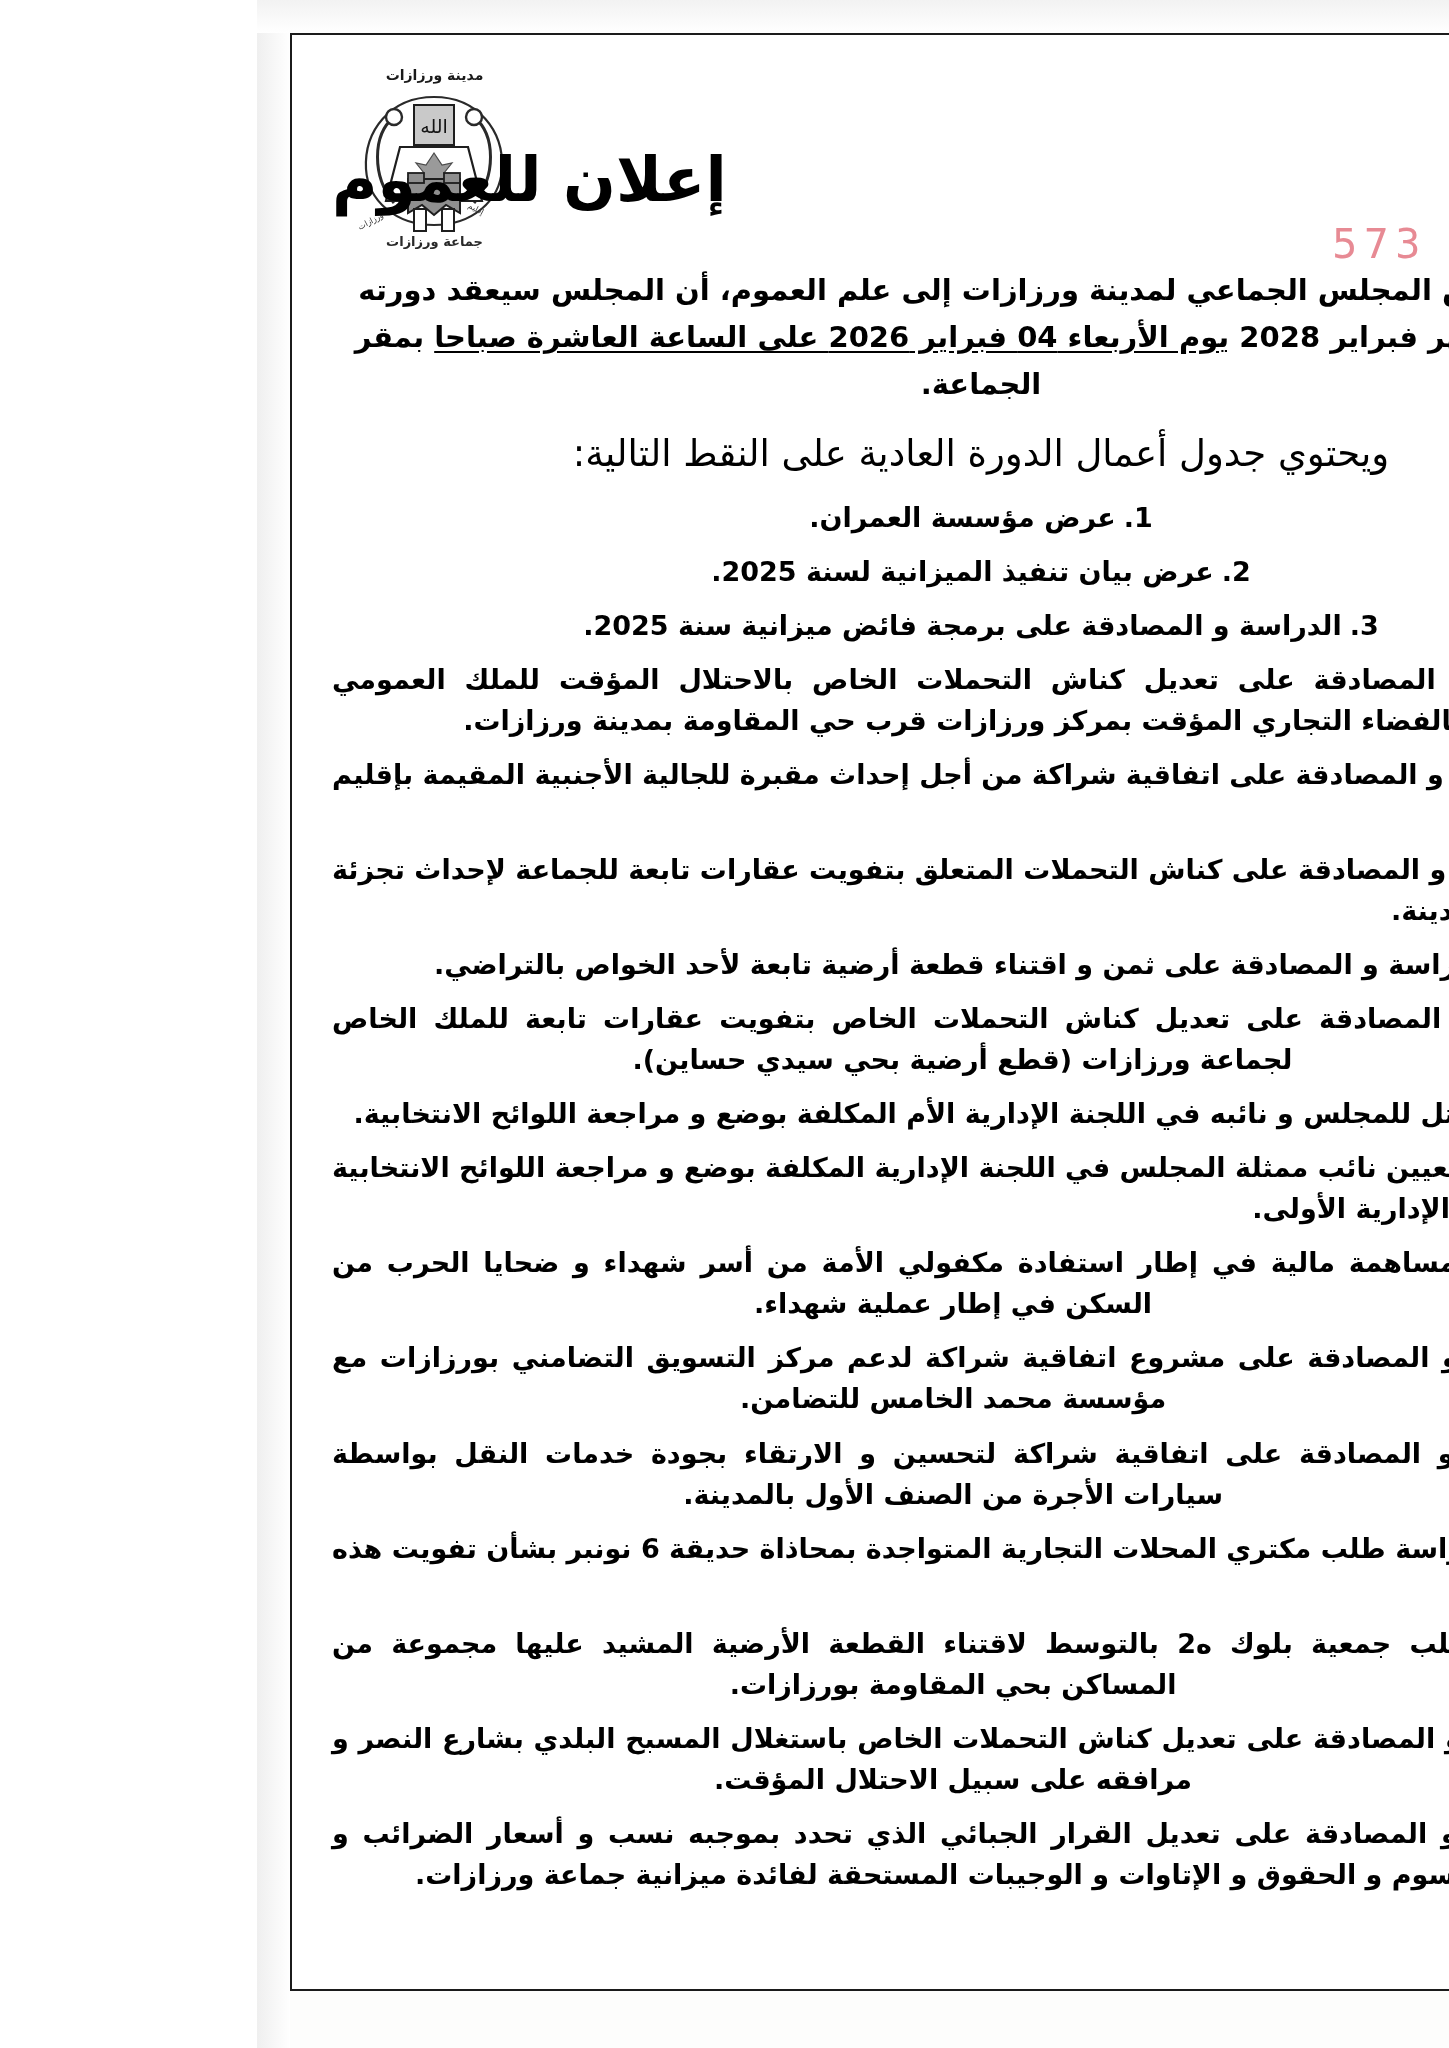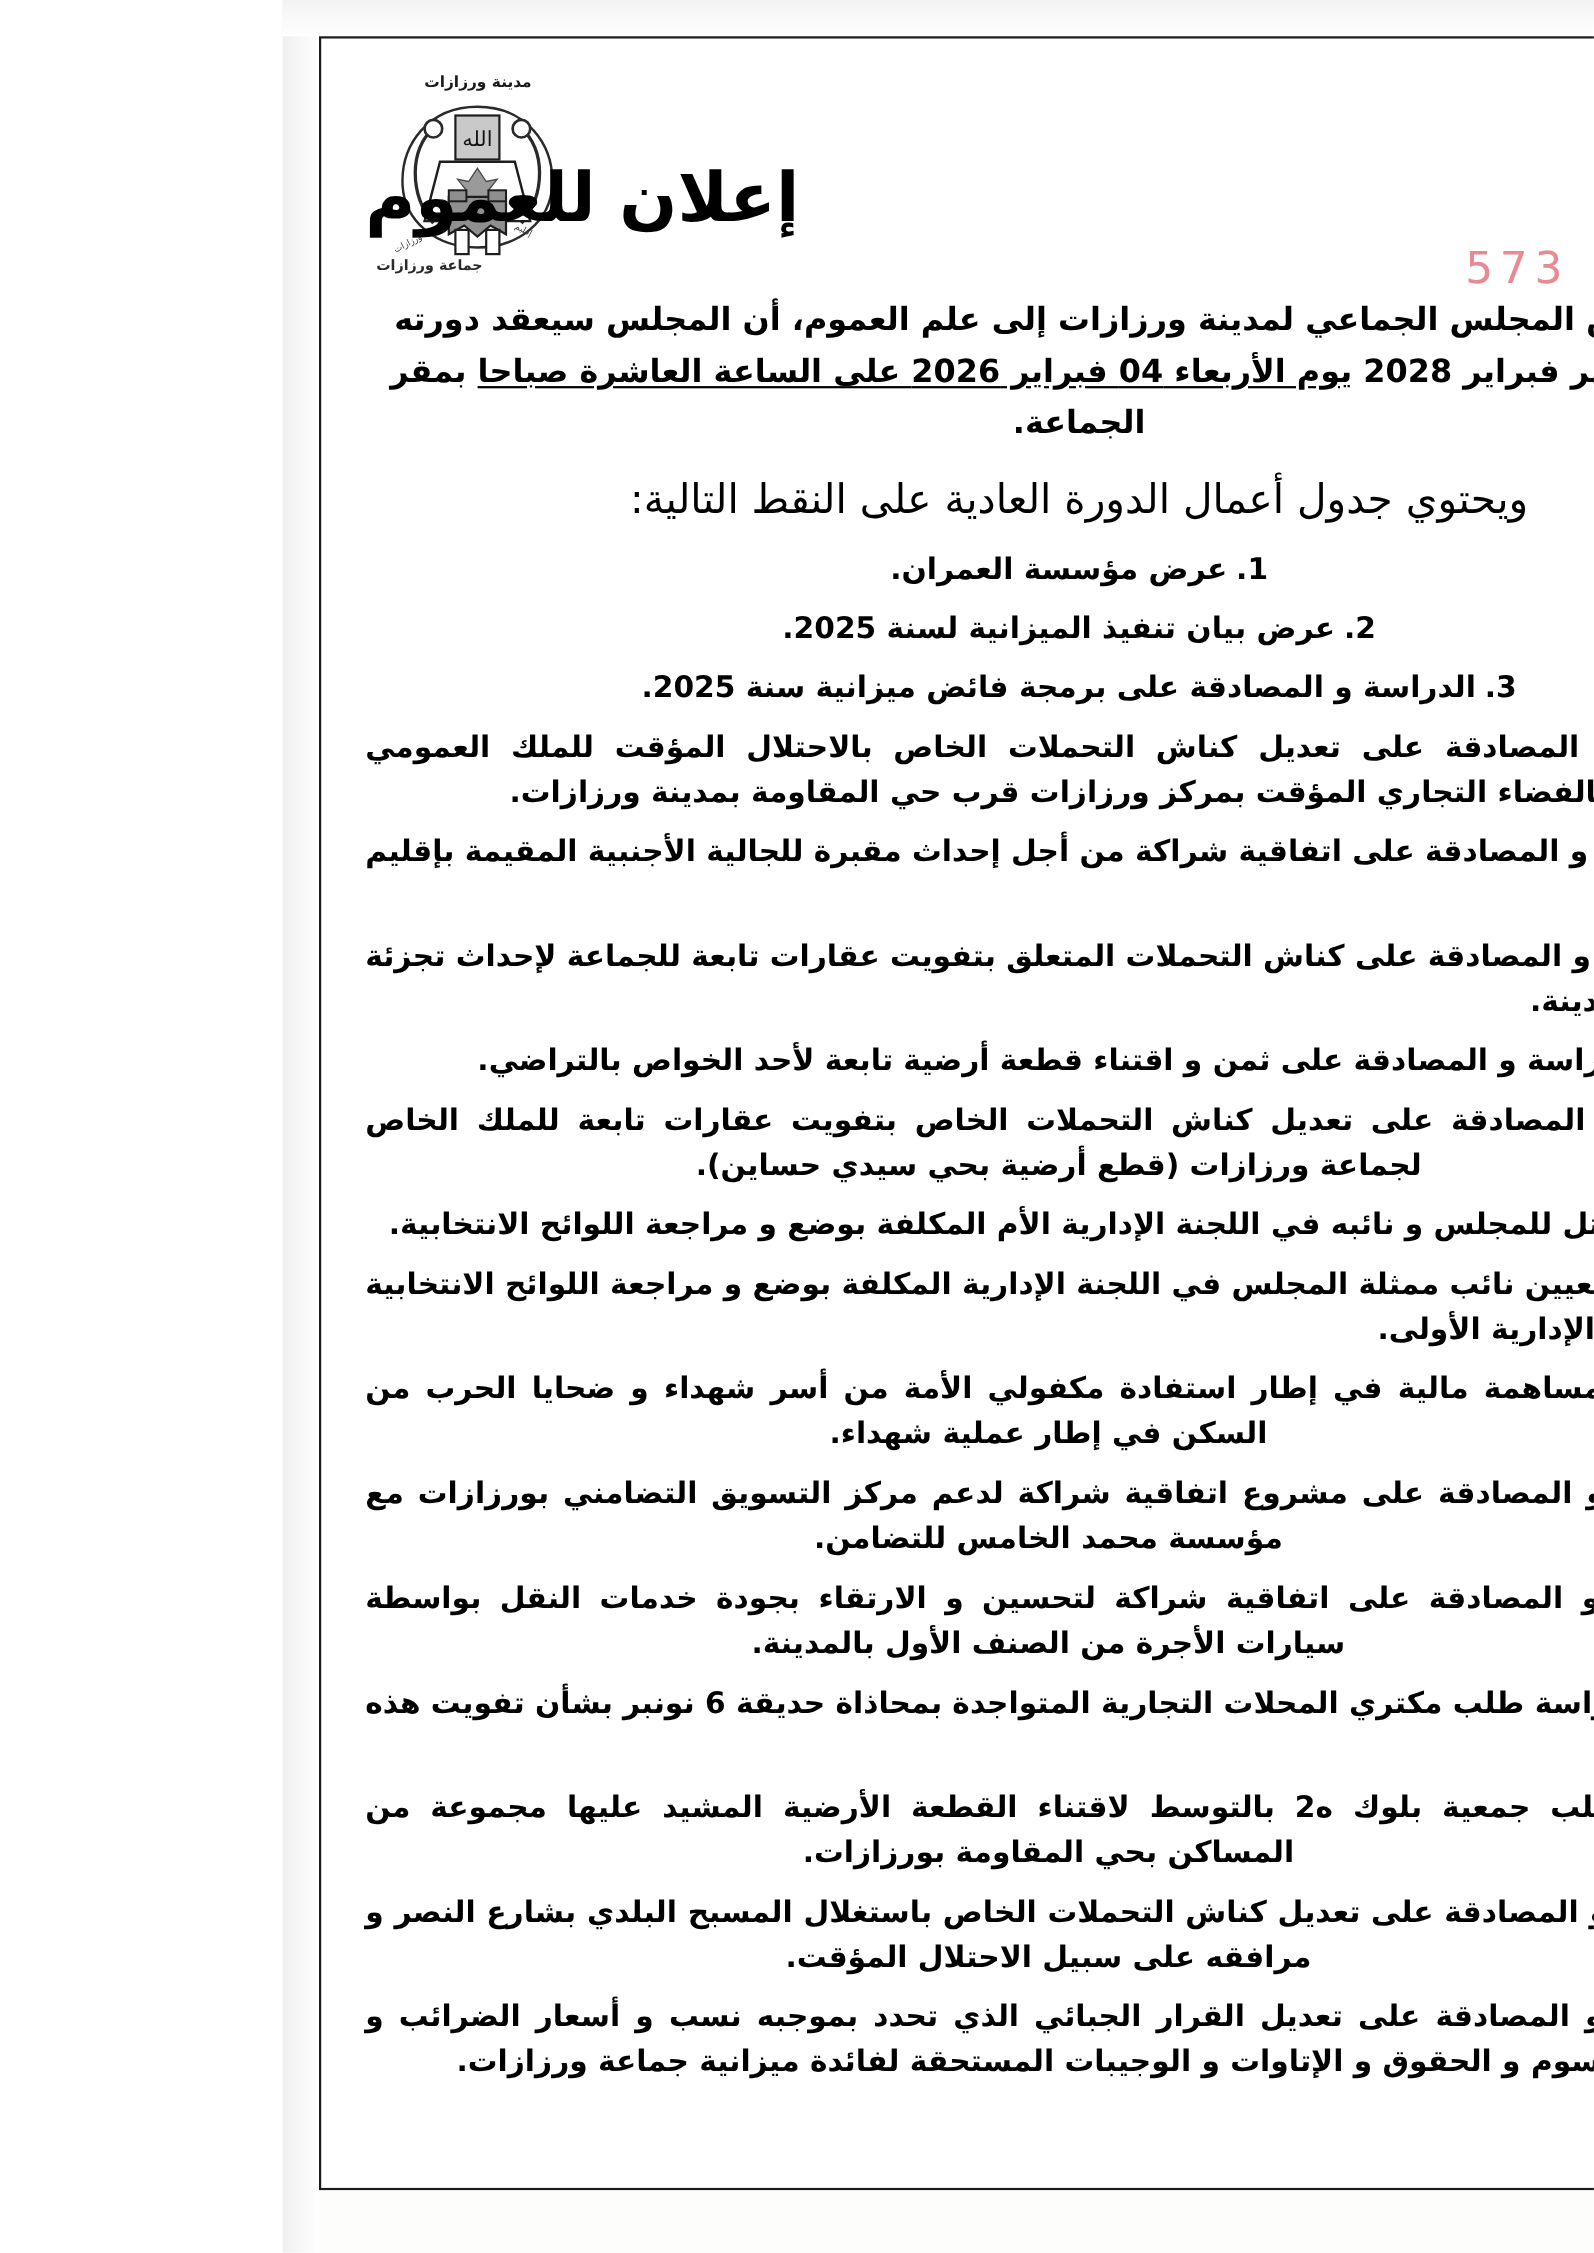--- a/index.html
+++ b/index.html
@@ -102,21 +102,21 @@
     text-align: center;
     font-size: 14px;
     font-weight: 700;
     color: #1a1a1a;
     letter-spacing: 0.3px;
   }
   .logo-caption-bottom {
     position: absolute;
     left: 0; right: 0;
     bottom: -2px;
-    text-align: left;
+    text-align: center;
     font-size: 13px;
     font-weight: 700;
     color: #2a2a2a;
   }
   .logo-svg {
     position: absolute;
     left: 8px;
     top: 26px;
   }
 

